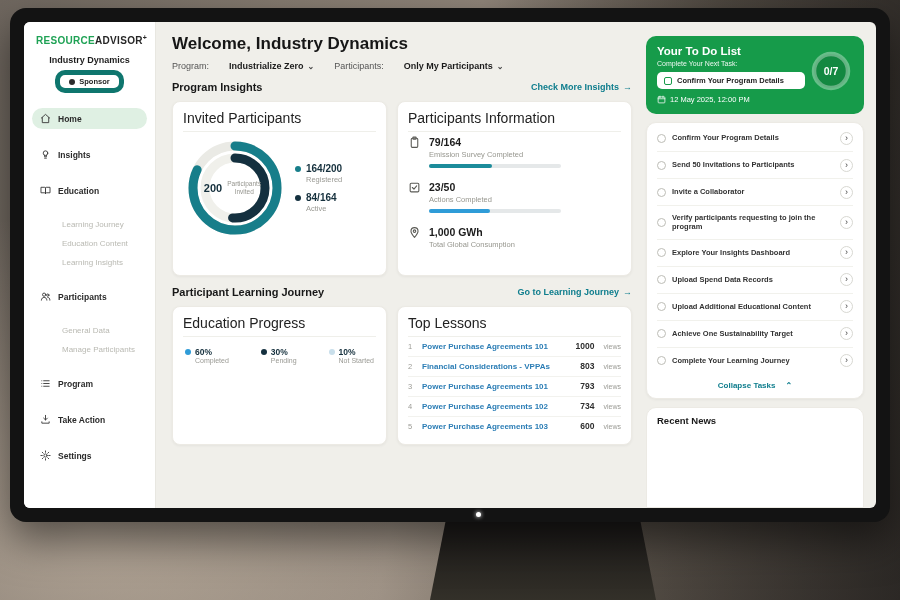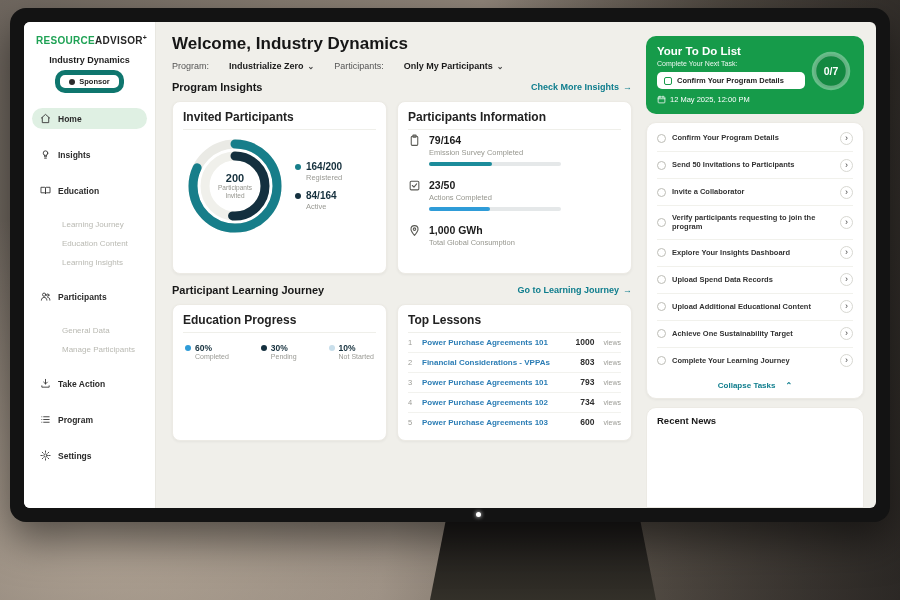--- a/index.html
+++ b/index.html
@@ -50,27 +50,27 @@
   h1{ font-size:17px; font-weight:700; color:#161616; margin:4px 0 7px; }
   .filters{ display:flex; gap:20px; align-items:center; font-size:9px; color:#555; margin-bottom:10px; }
   .fvalue{ display:inline-flex; align-items:center; gap:4px; font-weight:700; color:#1b1b1b; cursor:pointer; }
   .chev{ font-size:8px; color:#444; }
   .sec-head{ display:flex; justify-content:space-between; align-items:center; margin:4px 0 8px; }
   .sec-title{ font-size:11px; font-weight:700; color:#181818; }
   .sec-link{ font-size:9px; font-weight:700; color:#0E7D8D; cursor:pointer; display:flex; gap:4px; align-items:center; }
   .cards{ display:grid; grid-template-columns:215px 1fr; gap:10px; margin-bottom:10px; }
   .card{ background:#fff; border:1px solid #ECEAE4; border-radius:8px; padding:8px 10px;
     box-shadow:0 1px 3px rgba(0,0,0,.05); }
-  .card-title{ font-size:12px; font-weight:700; color:#222; padding-bottom:5px;
+  .card-title{ font-size:14px; font-weight:400; color:#222; padding-bottom:5px;
     border-bottom:1px solid #EFEFEA; margin-bottom:0; }
 
   
   .donut-wrap{ display:flex; align-items:center; gap:8px; margin-top:4px; }
   .donut{ position:relative; width:104px; height:104px; flex:none; }
-  .donut-center{ position:absolute; inset:0; display:flex; flex-direction:column; justify-content:center;
+  .donut-center{ position:absolute; inset:0; display:flex; flex-direction:row; justify-content:center;
     align-items:center; text-align:center; }
   .dc-val{ font-size:11px; font-weight:700; color:#15303D; }
   .dc-label{ font-size:6.5px; color:#95958E; width:44px; line-height:1.3; }
   .leg-item{ margin:8px 0; }
   .leg-val{ display:flex; align-items:center; gap:5px; font-size:10px; font-weight:700; color:#15303D; }
   .dot{ width:6px; height:6px; border-radius:50%; flex:none; }
   .leg-label{ font-size:7.5px; color:#9A9A94; margin-left:11px; margin-top:1px; }
 
   
   .info-row{ display:flex; gap:8px; margin:4px 0 13px; }
@@ -173,29 +173,29 @@
                 <path d="M3 20 c0-4 3-6 6-6 s6 2 6 6"></path>
                 <circle cx="17" cy="9" r="2.5"></circle>
                 <path d="M17 14 c3 0 4.5 2 4.5 6"></path>
               </svg>
             <span>Participants</span>
           </div>
           <div class="nav-sub">General Data</div>
           <div class="nav-sub">Manage Participants</div>
           <div class="nav-item">
             <svg class="ic" viewBox="0 0 24 24">
+                <path d="M8 6 h12 M8 12 h12 M8 18 h12 M4 6 h.01 M4 12 h.01 M4 18 h.01"></path>
+              </svg>
+            <span>Program</span>
+          </div>
+          <div class="nav-item">
+            <svg class="ic" viewBox="0 0 24 24">
                 <path d="M12 3 v10 M8 9 l4 4 4-4 M4 17 v3 h16 v-3"></path>
               </svg>
             <span>Take Action</span>
-          </div>
-          <div class="nav-item">
-            <svg class="ic" viewBox="0 0 24 24">
-                <path d="M8 6 h12 M8 12 h12 M8 18 h12 M4 6 h.01 M4 12 h.01 M4 18 h.01"></path>
-              </svg>
-            <span>Program</span>
           </div>
           <div class="nav-item">
             <svg class="ic" viewBox="0 0 24 24">
                 <circle cx="12" cy="12" r="3.5"></circle>
                 <path d="M12 2v3 M12 19v3 M2 12h3 M19 12h3 M4.9 4.9l2.2 2.2 M16.9 16.9l2.2 2.2 M19.1 4.9L16.9 7.1 M7.1 16.9l-2.2 2.2"></path>
               </svg>
             <span>Settings</span>
           </div>
         </nav>
       </aside>

